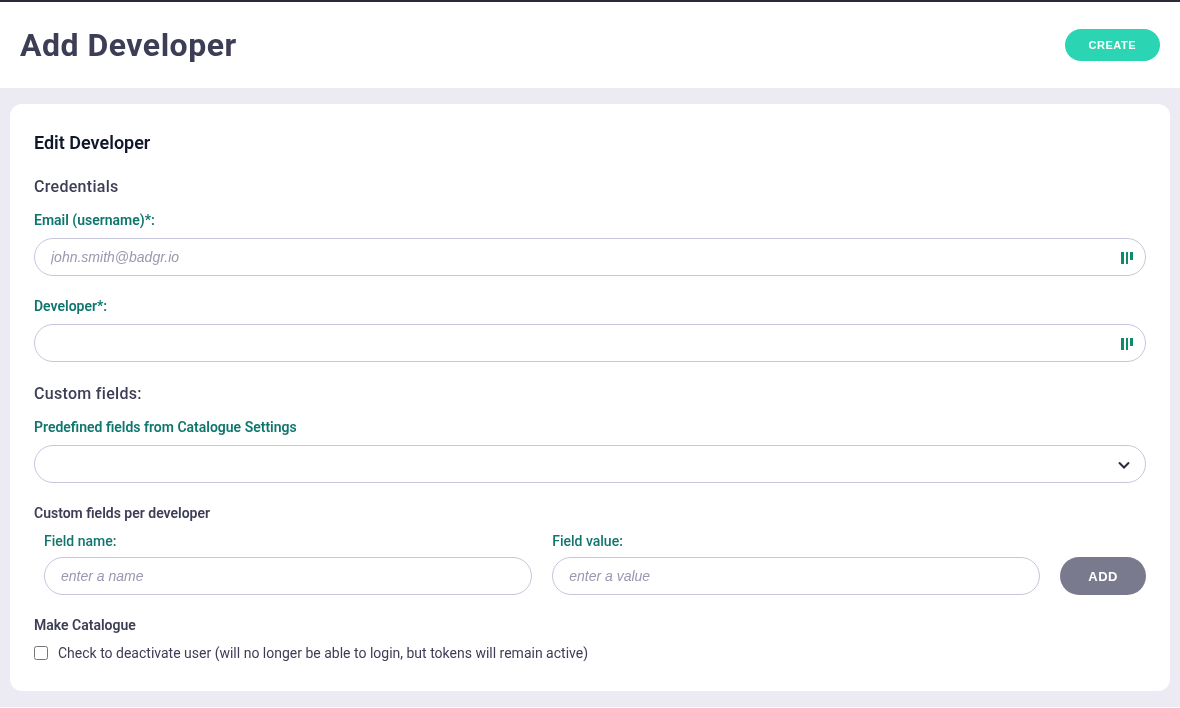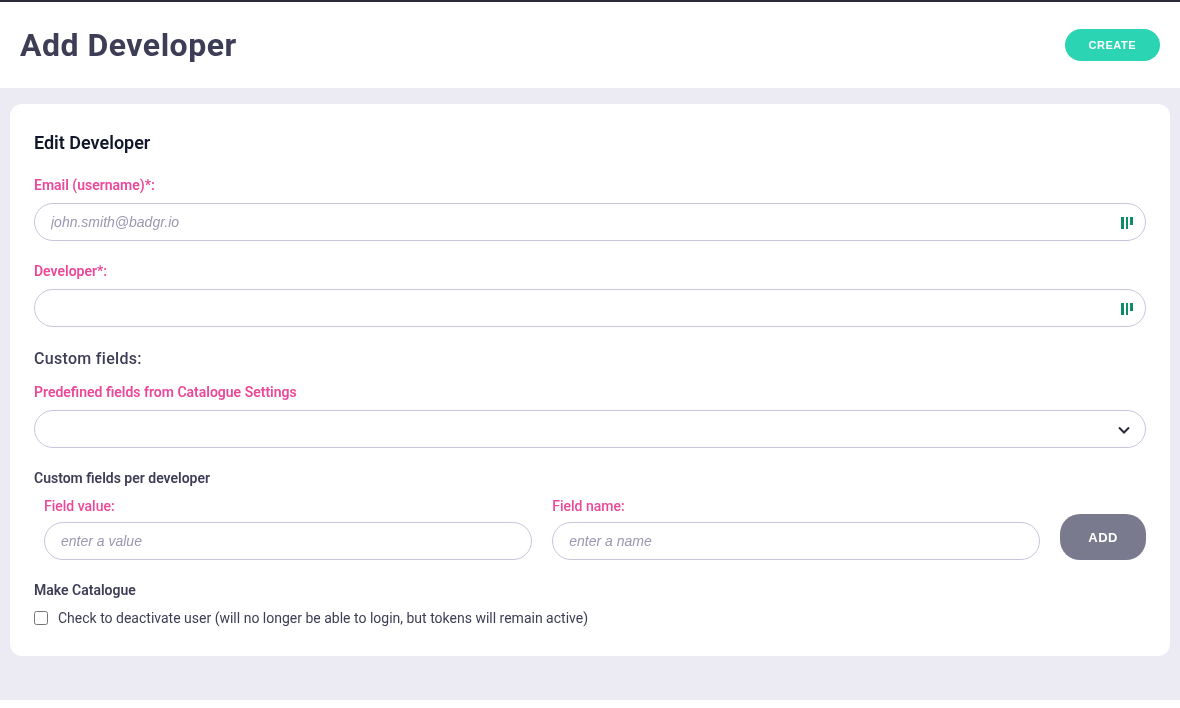--- a/index.html
+++ b/index.html
@@ -59,21 +59,21 @@
     .section-title {
       font-size: 16px;
       font-weight: 500;
       color: #3d3d56;
       margin-bottom: 16px;
       letter-spacing: 0.3px;
     }
     .field-label {
       font-size: 14px;
       font-weight: 600;
-      color: #ec4899;
+      color: #0f766e;
       margin-bottom: 10px;
       display: block;
     }
     .text-input {
       width: 100%;
       border: 1px solid #c8c6dc;
       border-radius: 20px;
       padding: 10px 16px;
       font-size: 14px;
       color: #3d3d56;
@@ -137,21 +137,21 @@
     .add-btn {
       background: #7a7a8e;
       color: #fff;
       border: none;
       border-radius: 20px;
       padding: 10px 28px;
       font-size: 13px;
       font-weight: 700;
       letter-spacing: 0.5px;
       cursor: pointer;
-      height: 46px;
+      height: 38px;
     }
     .inactive-section {
       margin-top: 4px;
     }
     .checkbox-row {
       display: flex;
       align-items: center;
       gap: 10px;
       margin-top: 4px;
     }
@@ -180,20 +180,21 @@
 
 <div class="header">
   <h1 class="page-title">Add Developer</h1>
   <button class="create-btn">CREATE</button>
 </div>
 
 <div class="content-wrap">
   <div class="card">
     <h2 class="card-title">Edit Developer</h2>
 
+    <h3 class="section-title">Credentials</h3>
 
     <label class="field-label">Email (username)*:</label>
     <div class="input-wrap">
       <input type="text" class="text-input" placeholder="john.smith@badgr.io" style="">
       <span class="input-icon">
         <svg width="14" height="14" viewBox="0 0 14 14">
           <rect x="1" y="1" width="3" height="12" fill="#0d8b6b"></rect>
           <rect x="6" y="1" width="2" height="12" fill="#0d8b6b"></rect>
           <rect x="10" y="1" width="3" height="8" fill="#0d8b6b"></rect>
         </svg>
@@ -223,26 +224,26 @@
         <svg width="12" height="8" viewBox="0 0 12 8">
           <path d="M1 1 L6 6 L11 1" stroke="#2a2a3a" stroke-width="2" fill="none"></path>
         </svg>
       </span>
     </div>
 
     <div class="sub-label">Custom fields per developer</div>
 
     <div class="custom-row custom-fields-indent">
       <div class="custom-col">
+        <label class="field-label">Field name:</label>
+        <input type="text" class="text-input" placeholder="enter a name" style="">
+      </div>
+      <div class="custom-col">
         <label class="field-label">Field value:</label>
         <input type="text" class="text-input" placeholder="enter a value" style="">
-      </div>
-      <div class="custom-col">
-        <label class="field-label">Field name:</label>
-        <input type="text" class="text-input" placeholder="enter a name" style="">
       </div>
       <button class="add-btn">ADD</button>
     </div>
 
     <div class="inactive-section">
       <div class="sub-label">Make Catalogue</div>
       <div class="checkbox-row">
         <input type="checkbox" class="checkbox" id="deactivate-cb" style="">
         <label for="deactivate-cb" class="checkbox-label">Check to deactivate user (will no longer be able to login, but tokens will remain active)</label>
       </div>

